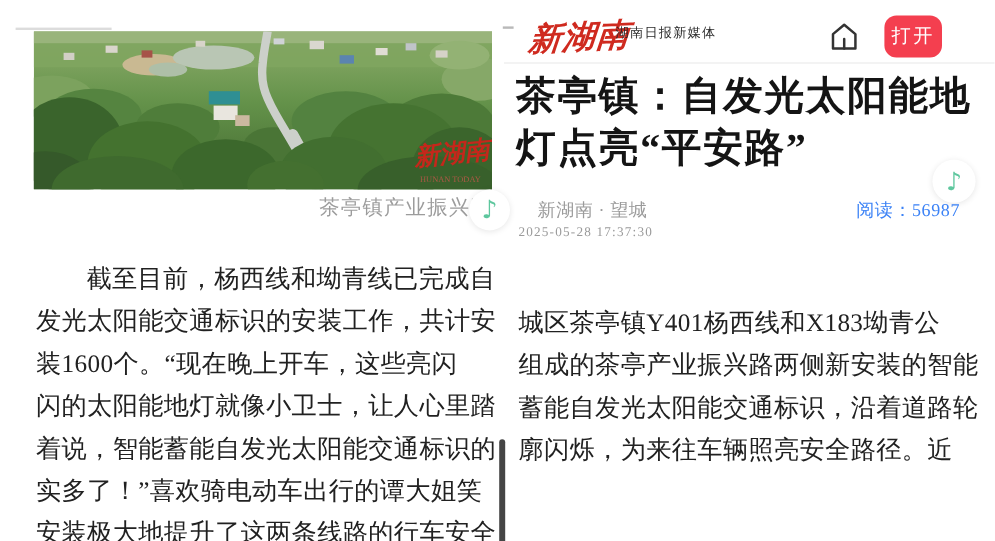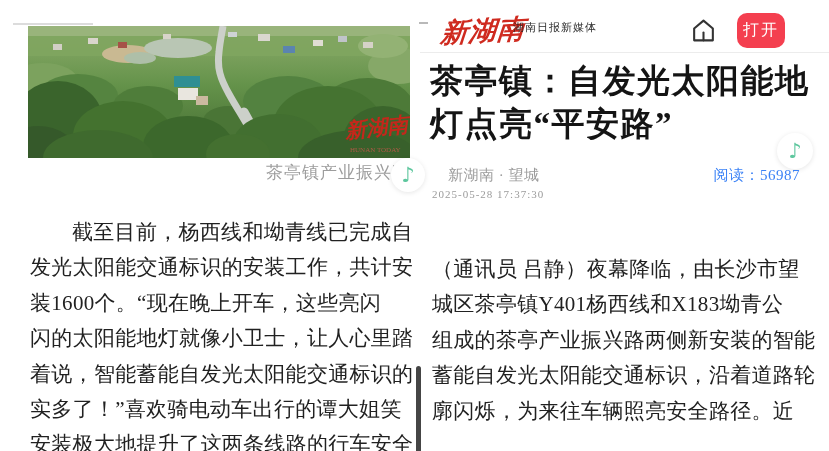--- a/index.html
+++ b/index.html
@@ -149,21 +149,20 @@
 
   <div class="title">
     <div>茶亭镇：自发光太阳能地</div>
     <div>灯点亮“平安路”</div>
   </div>
   <div class="meta-source">新湖南 · 望城</div>
   <div class="meta-read">阅读：56987</div>
   <div class="meta-time">2025-05-28 17:37:30</div>
 
   <div class="col col-right">
-    <div>（通讯员 吕静）夜幕降临，由长沙市望</div>
     <div>城区茶亭镇Y401杨西线和X183坳青公</div>
     <div>组成的茶亭产业振兴路两侧新安装的智能</div>
     <div>蓄能自发光太阳能交通标识，沿着道路轮</div>
     <div>廓闪烁，为来往车辆照亮安全路径。近</div>
   </div>
 
   <div class="scroll-bar"></div>
 
 </div>
 

